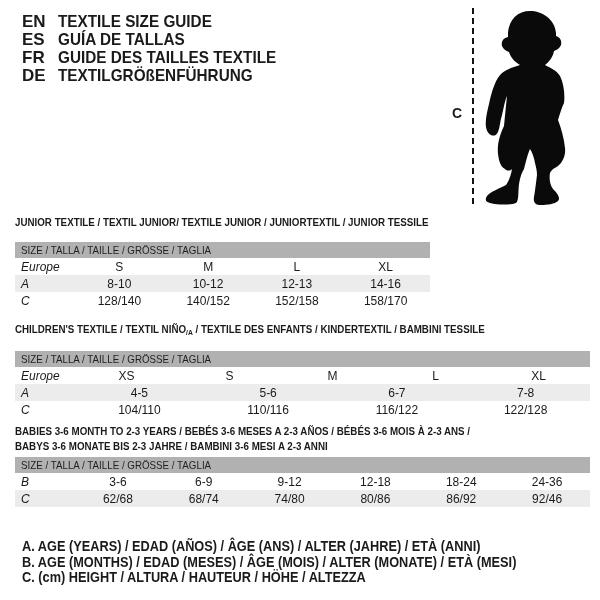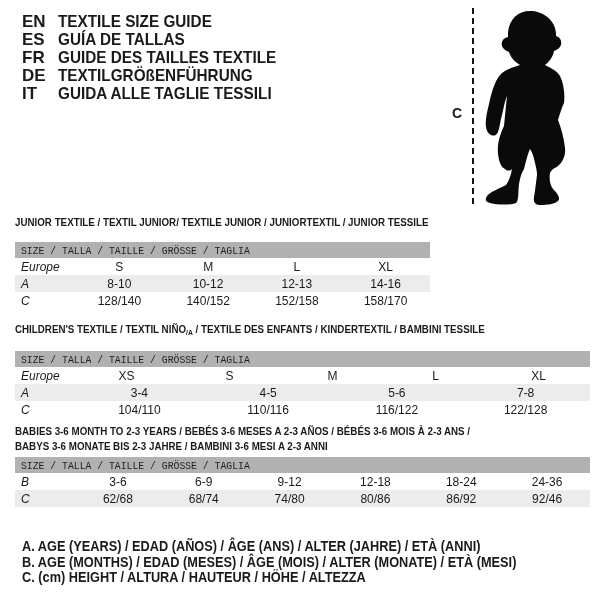--- a/index.html
+++ b/index.html
@@ -24,21 +24,21 @@
   
   .tbl{position:absolute;left:15px;}
   .tbl-title{font-weight:bold;font-size:11.5px;line-height:13px;white-space:nowrap;}
   .tbl-title2{font-weight:bold;font-size:11.5px;line-height:15px;white-space:nowrap;}
   #tbl1{top:216px;width:415px;}
   #tbl2{top:323px;width:575px;}
   #tbl3{top:424px;width:575px;}
   #tbl1 .size-bar{margin-top:13px;}
   #tbl2 .size-bar{margin-top:12px;}
   #tbl3 .size-bar{margin-top:3px;}
-  .size-bar{background:#b1b1b1;height:16px;display:flex;align-items:center;padding-left:6px;font-size:11.5px;color:#1f1f1f;font-family:Liberation Mono, monospace;}
+  .size-bar{background:#b1b1b1;height:16px;display:flex;align-items:center;padding-left:6px;font-size:11.5px;color:#1f1f1f;}
   .trow{display:flex;height:17px;align-items:center;font-size:12px;}
   .trow.shaded{background:#ececec;}
   .cell-label{flex:0 0 54px;padding-left:6px;text-align:left;font-style:italic;}
   .cell{flex:1;text-align:center;}
   .sub-a{font-size:8px;vertical-align:-2px;font-weight:bold;}
 
   
   .notes{position:absolute;left:22px;top:538px;}
   .note{font-weight:bold;font-size:15px;height:15.5px;line-height:15.5px;white-space:nowrap;}
 </style>
@@ -54,24 +54,20 @@
     <span class="lang-code">ES</span>
     <span class="cond9">GUÍA DE TALLAS</span>
   </div>
   <div class="lang-row">
     <span class="lang-code">FR</span>
     <span class="cond9">GUIDE DES TAILLES TEXTILE</span>
   </div>
   <div class="lang-row">
     <span class="lang-code">DE</span>
     <span class="cond9">TEXTILGRÖßENFÜHRUNG</span>
-  </div>
-  <div class="lang-row">
-    <span class="lang-code">IT</span>
-    <span class="cond9">GUIDA ALLE TAGLIE TESSILI</span>
   </div>
 </div>
 
 <div class="figure-line"></div>
 <div class="figure-label">C</div>
 
 <svg class="baby-svg" width="94" height="202" viewBox="0 0 94 202">
   <path fill="#0a0a0a" d="
     M47,3
     C35,3 26,11 25,25 L25,29
@@ -153,23 +149,23 @@
   <div class="trow">
     <span class="cell-label">Europe</span>
     <span class="cell">XS</span>
     <span class="cell">S</span>
     <span class="cell">M</span>
     <span class="cell">L</span>
     <span class="cell">XL</span>
   </div>
   <div class="trow shaded">
     <span class="cell-label">A</span>
-    <span class="cell">3-4</span>
     <span class="cell">4-5</span>
     <span class="cell">5-6</span>
+    <span class="cell">6-7</span>
     <span class="cell">7-8</span>
   </div>
   <div class="trow">
     <span class="cell-label">C</span>
     <span class="cell">104/110</span>
     <span class="cell">110/116</span>
     <span class="cell">116/122</span>
     <span class="cell">122/128</span>
   </div>
 </div>

